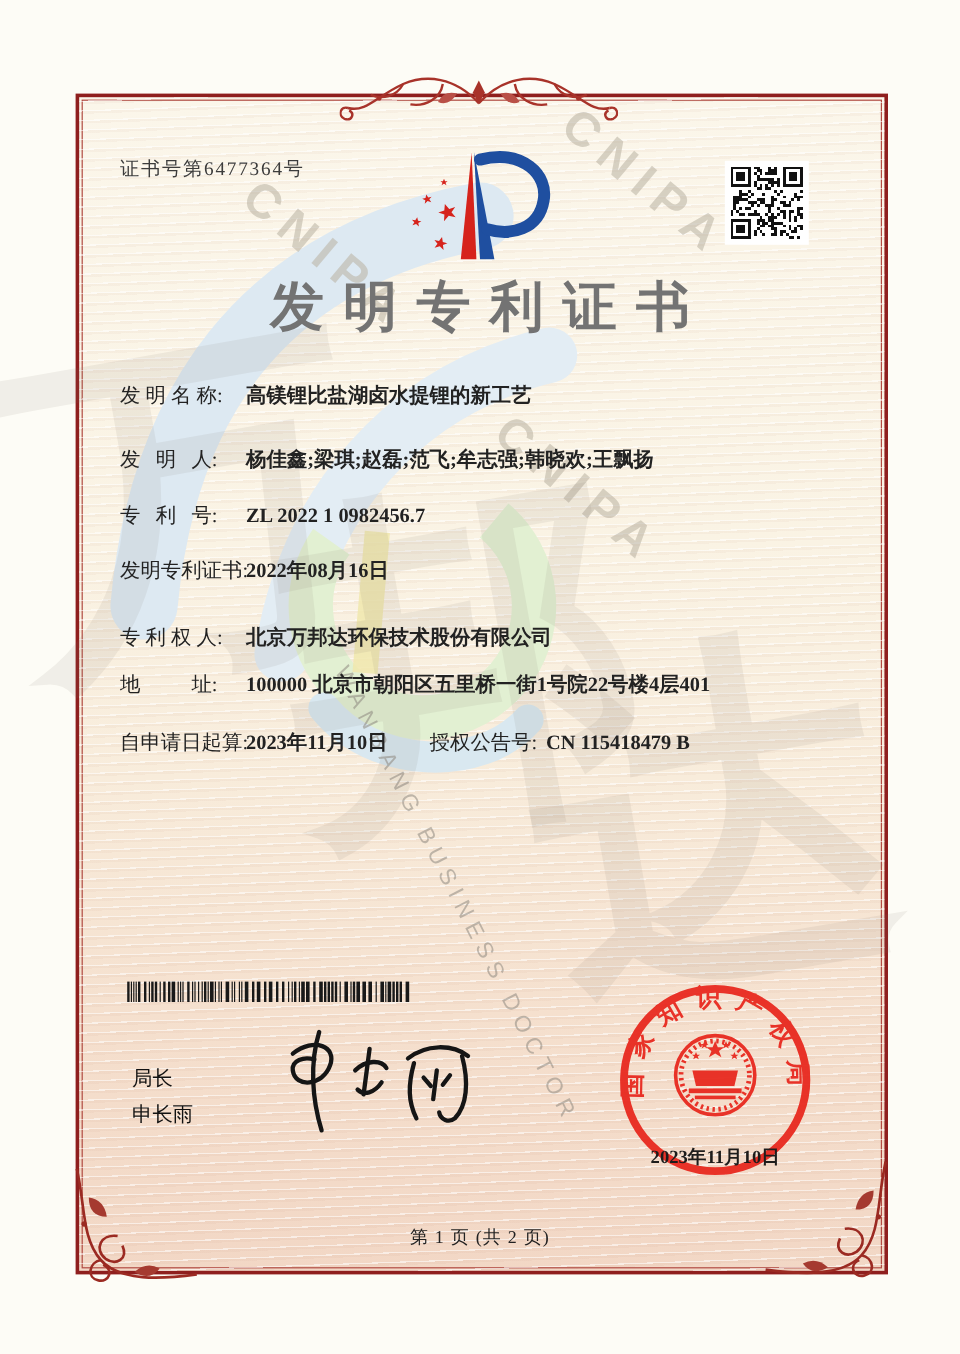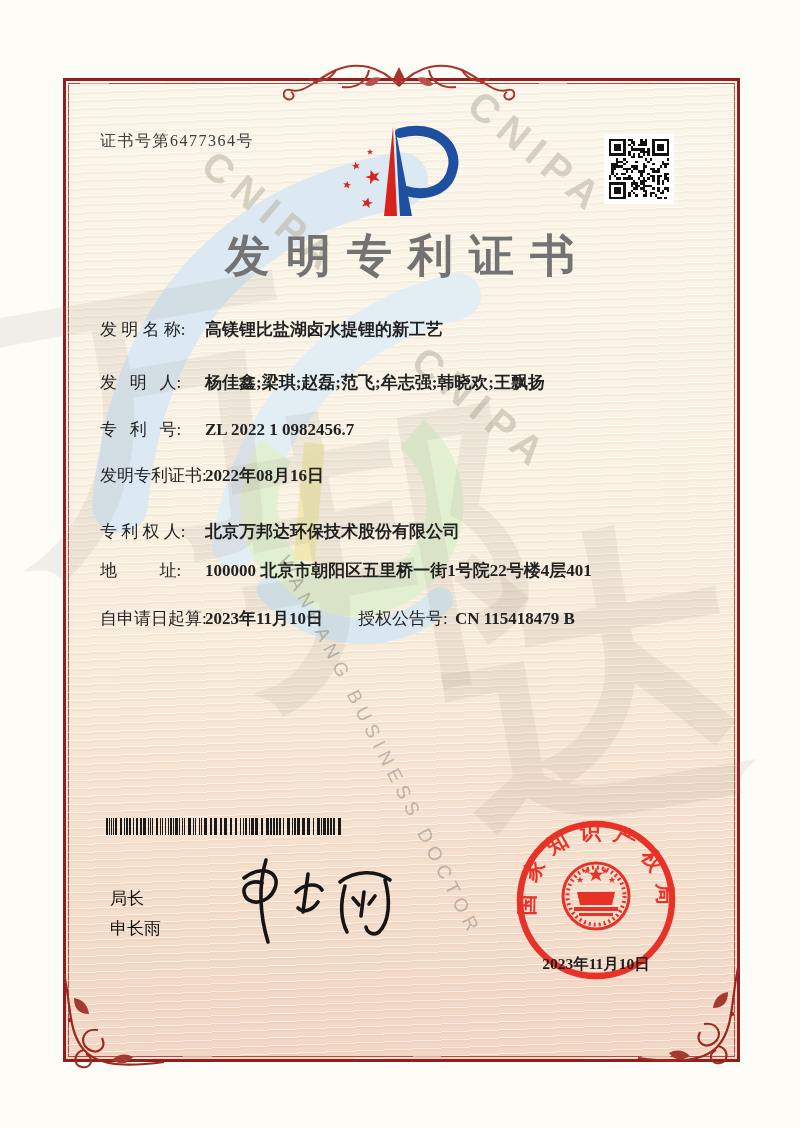--- a/index.html
+++ b/index.html
@@ -458,14 +458,15 @@
           <use href="#st" transform="translate(97,59) scale(.34)"></use>
           <use href="#st" transform="translate(104,68) scale(.34)"></use>
           <polygon points="69,80 107,80 104,93 72,93"></polygon>
           <rect x="66" y="95" width="44" height="4"></rect>
           <rect x="71" y="101" width="34" height="3"></rect>
         </g>
         <text x="88" y="157" font-size="15.5" fill="#111" text-anchor="middle" font-weight="bold" font-family="Liberation Serif,DejaVu Serif,serif">2023年11月10日</text>
       </g>
     </svg>
 
+    <div class="footer">第 1 页 (共 2 页)</div>
   </div>
 </div>
 
 </body></html>

